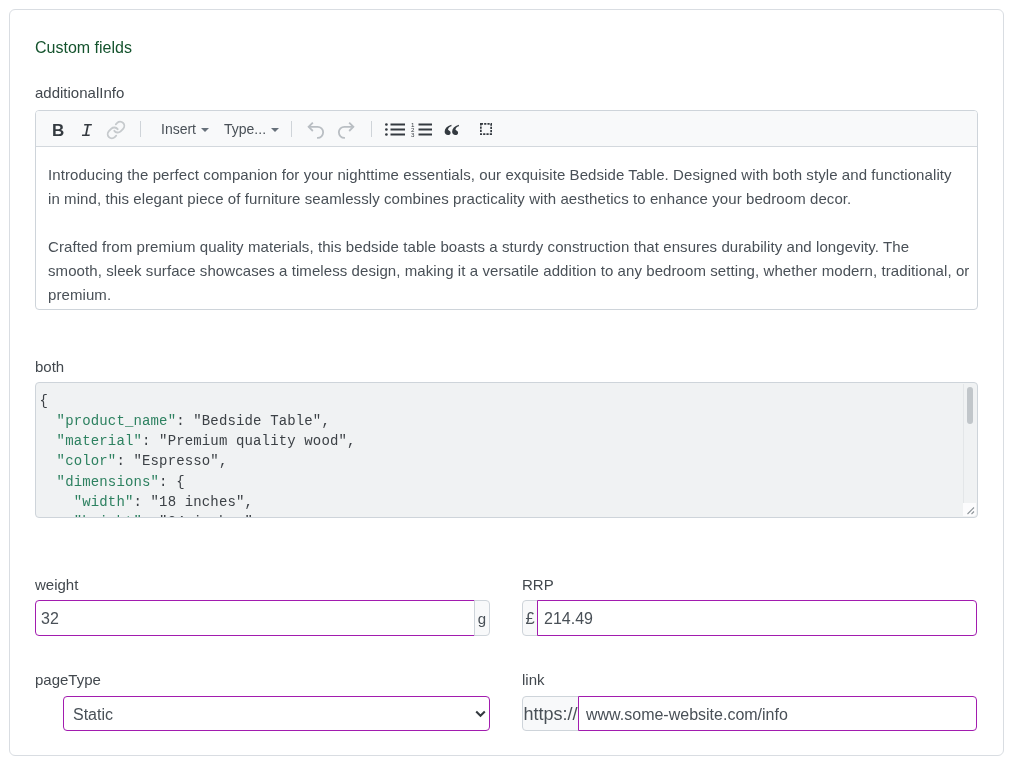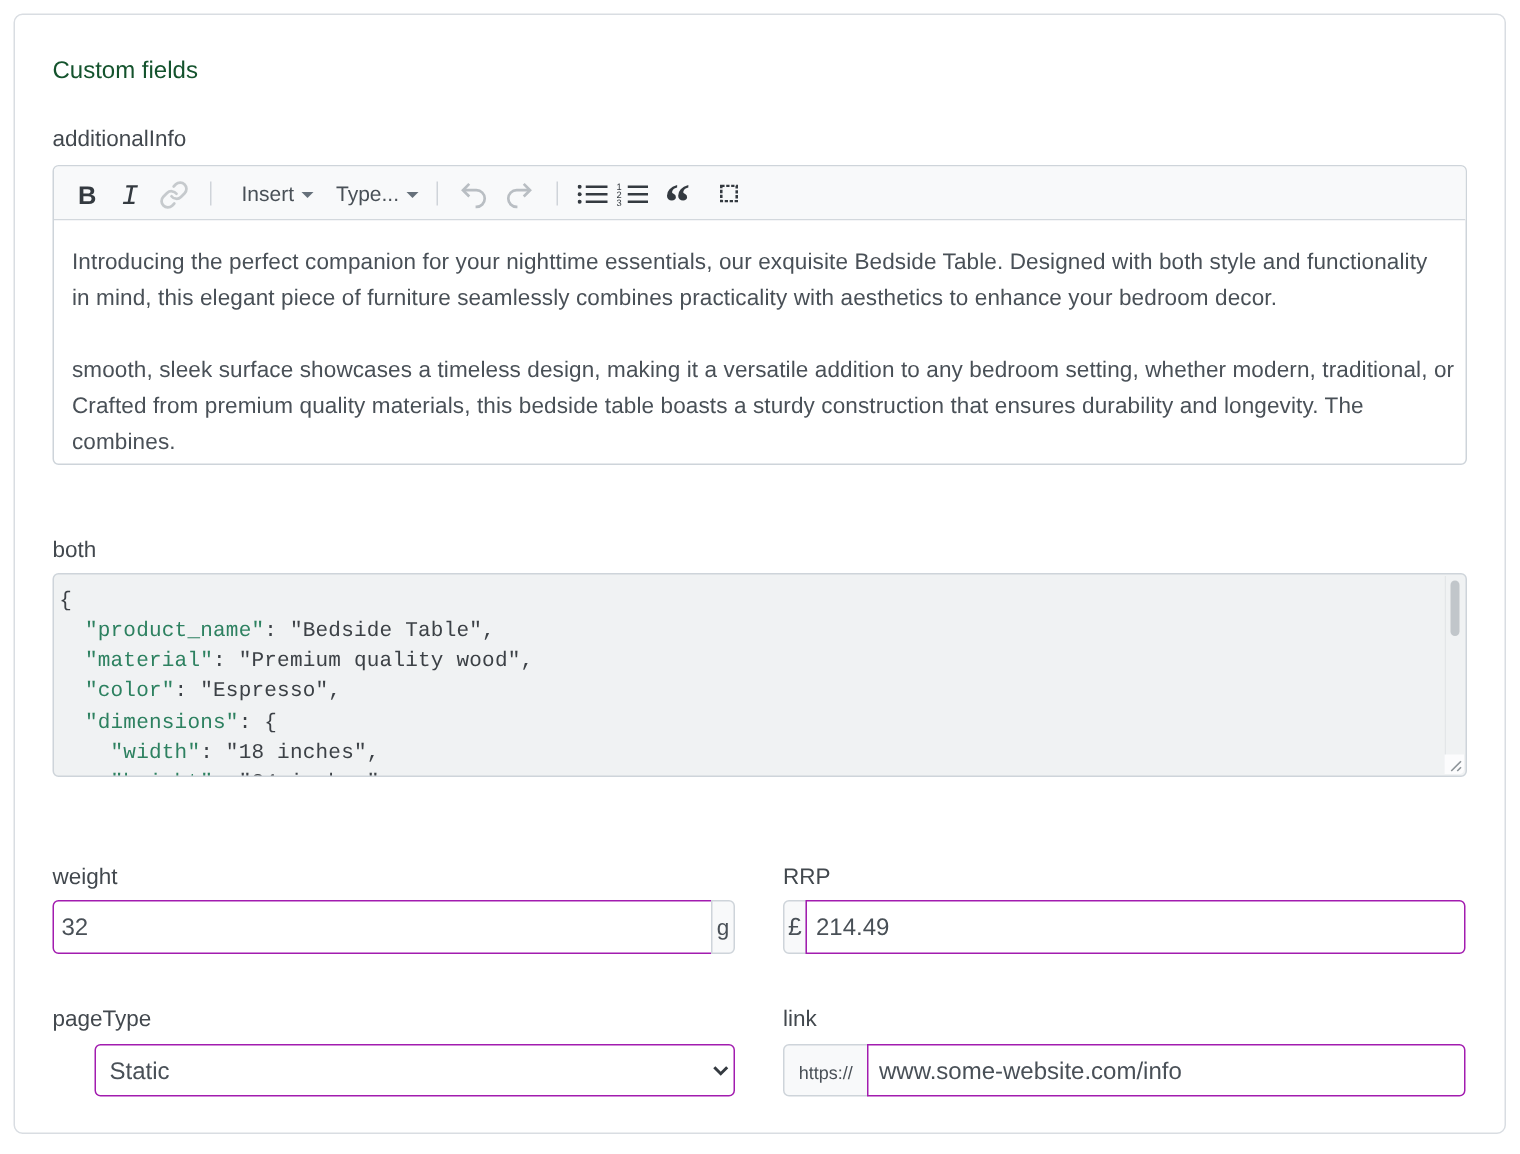--- a/index.html
+++ b/index.html
@@ -122,23 +122,23 @@
       <svg class="abs" style="left:444px; top:12px;" width="12" height="12" viewBox="0 0 12 12" fill="none" stroke="#343a40" stroke-width="1.7" stroke-dasharray="2.2 1.1">
         <rect x="0.85" y="0.85" width="10.3" height="10.3"></rect>
       </svg>
     </div>
     <div class="edit-body">
       <div class="para">
         <div class="ln">Introducing the perfect companion for your nighttime essentials, our exquisite Bedside Table. Designed with both style and functionality</div>
         <div class="ln">in mind, this elegant piece of furniture seamlessly combines practicality with aesthetics to enhance your bedroom decor.</div>
       </div>
       <div class="para">
+        <div class="ln">Crafted from premium quality materials, this bedside table boasts a sturdy construction that ensures durability and longevity. The</div>
         <div class="ln">smooth, sleek surface showcases a timeless design, making it a versatile addition to any bedroom setting, whether modern, traditional, or</div>
-        <div class="ln">Crafted from premium quality materials, this bedside table boasts a sturdy construction that ensures durability and longevity. The</div>
-        <div class="ln">combines.</div>
+        <div class="ln">premium.</div>
       </div>
     </div>
   </div>
 
   <div class="lbl" style="left:35px; top:358px;">both</div>
   <div class="codebox">
     <div class="code">{
   <span class="k">"product_name"</span>: "Bedside Table",
   <span class="k">"material"</span>: "Premium quality wood",
   <span class="k">"color"</span>: "Espresso",
@@ -169,15 +169,15 @@
   <div class="lbl" style="left:35px; top:671px;text-align:right;">pageType</div>
   <div class="group" style="left:35px; top:696px; width:455px; height:35px;">
     <div class="ctrl" style="flex:1; border-radius:4px; font-size:16px; padding:3px 0 0 9px; line-height:30px;margin-left:28px;">Static</div>
     <svg class="abs" style="left:440px; top:14px;" width="11" height="8" viewBox="0 0 11 8" fill="none" stroke="#343a40" stroke-width="2">
       <path d="M1.2 1.5 L5.5 5.8 L9.8 1.5"></path>
     </svg>
   </div>
 
   <div class="lbl" style="left:522px; top:671px;">link</div>
   <div class="group" style="left:522px; top:696px; width:455px; height:35px;">
-    <div class="addon" style="width:57px; border-radius:4px 0 0 4px; font-size:12px; padding-top:2px;">https://</div>
+    <div class="addon" style="width:57px; border-radius:4px 0 0 4px; font-size:18px; padding-top:2px;">https://</div>
     <div class="ctrl" style="flex:1; margin-left:-1px; border-radius:0 4px 4px 0; font-size:16px; padding:3px 0 0 7px; line-height:30px;">www.some-website.com/info</div>
   </div>
 
 </body></html>

